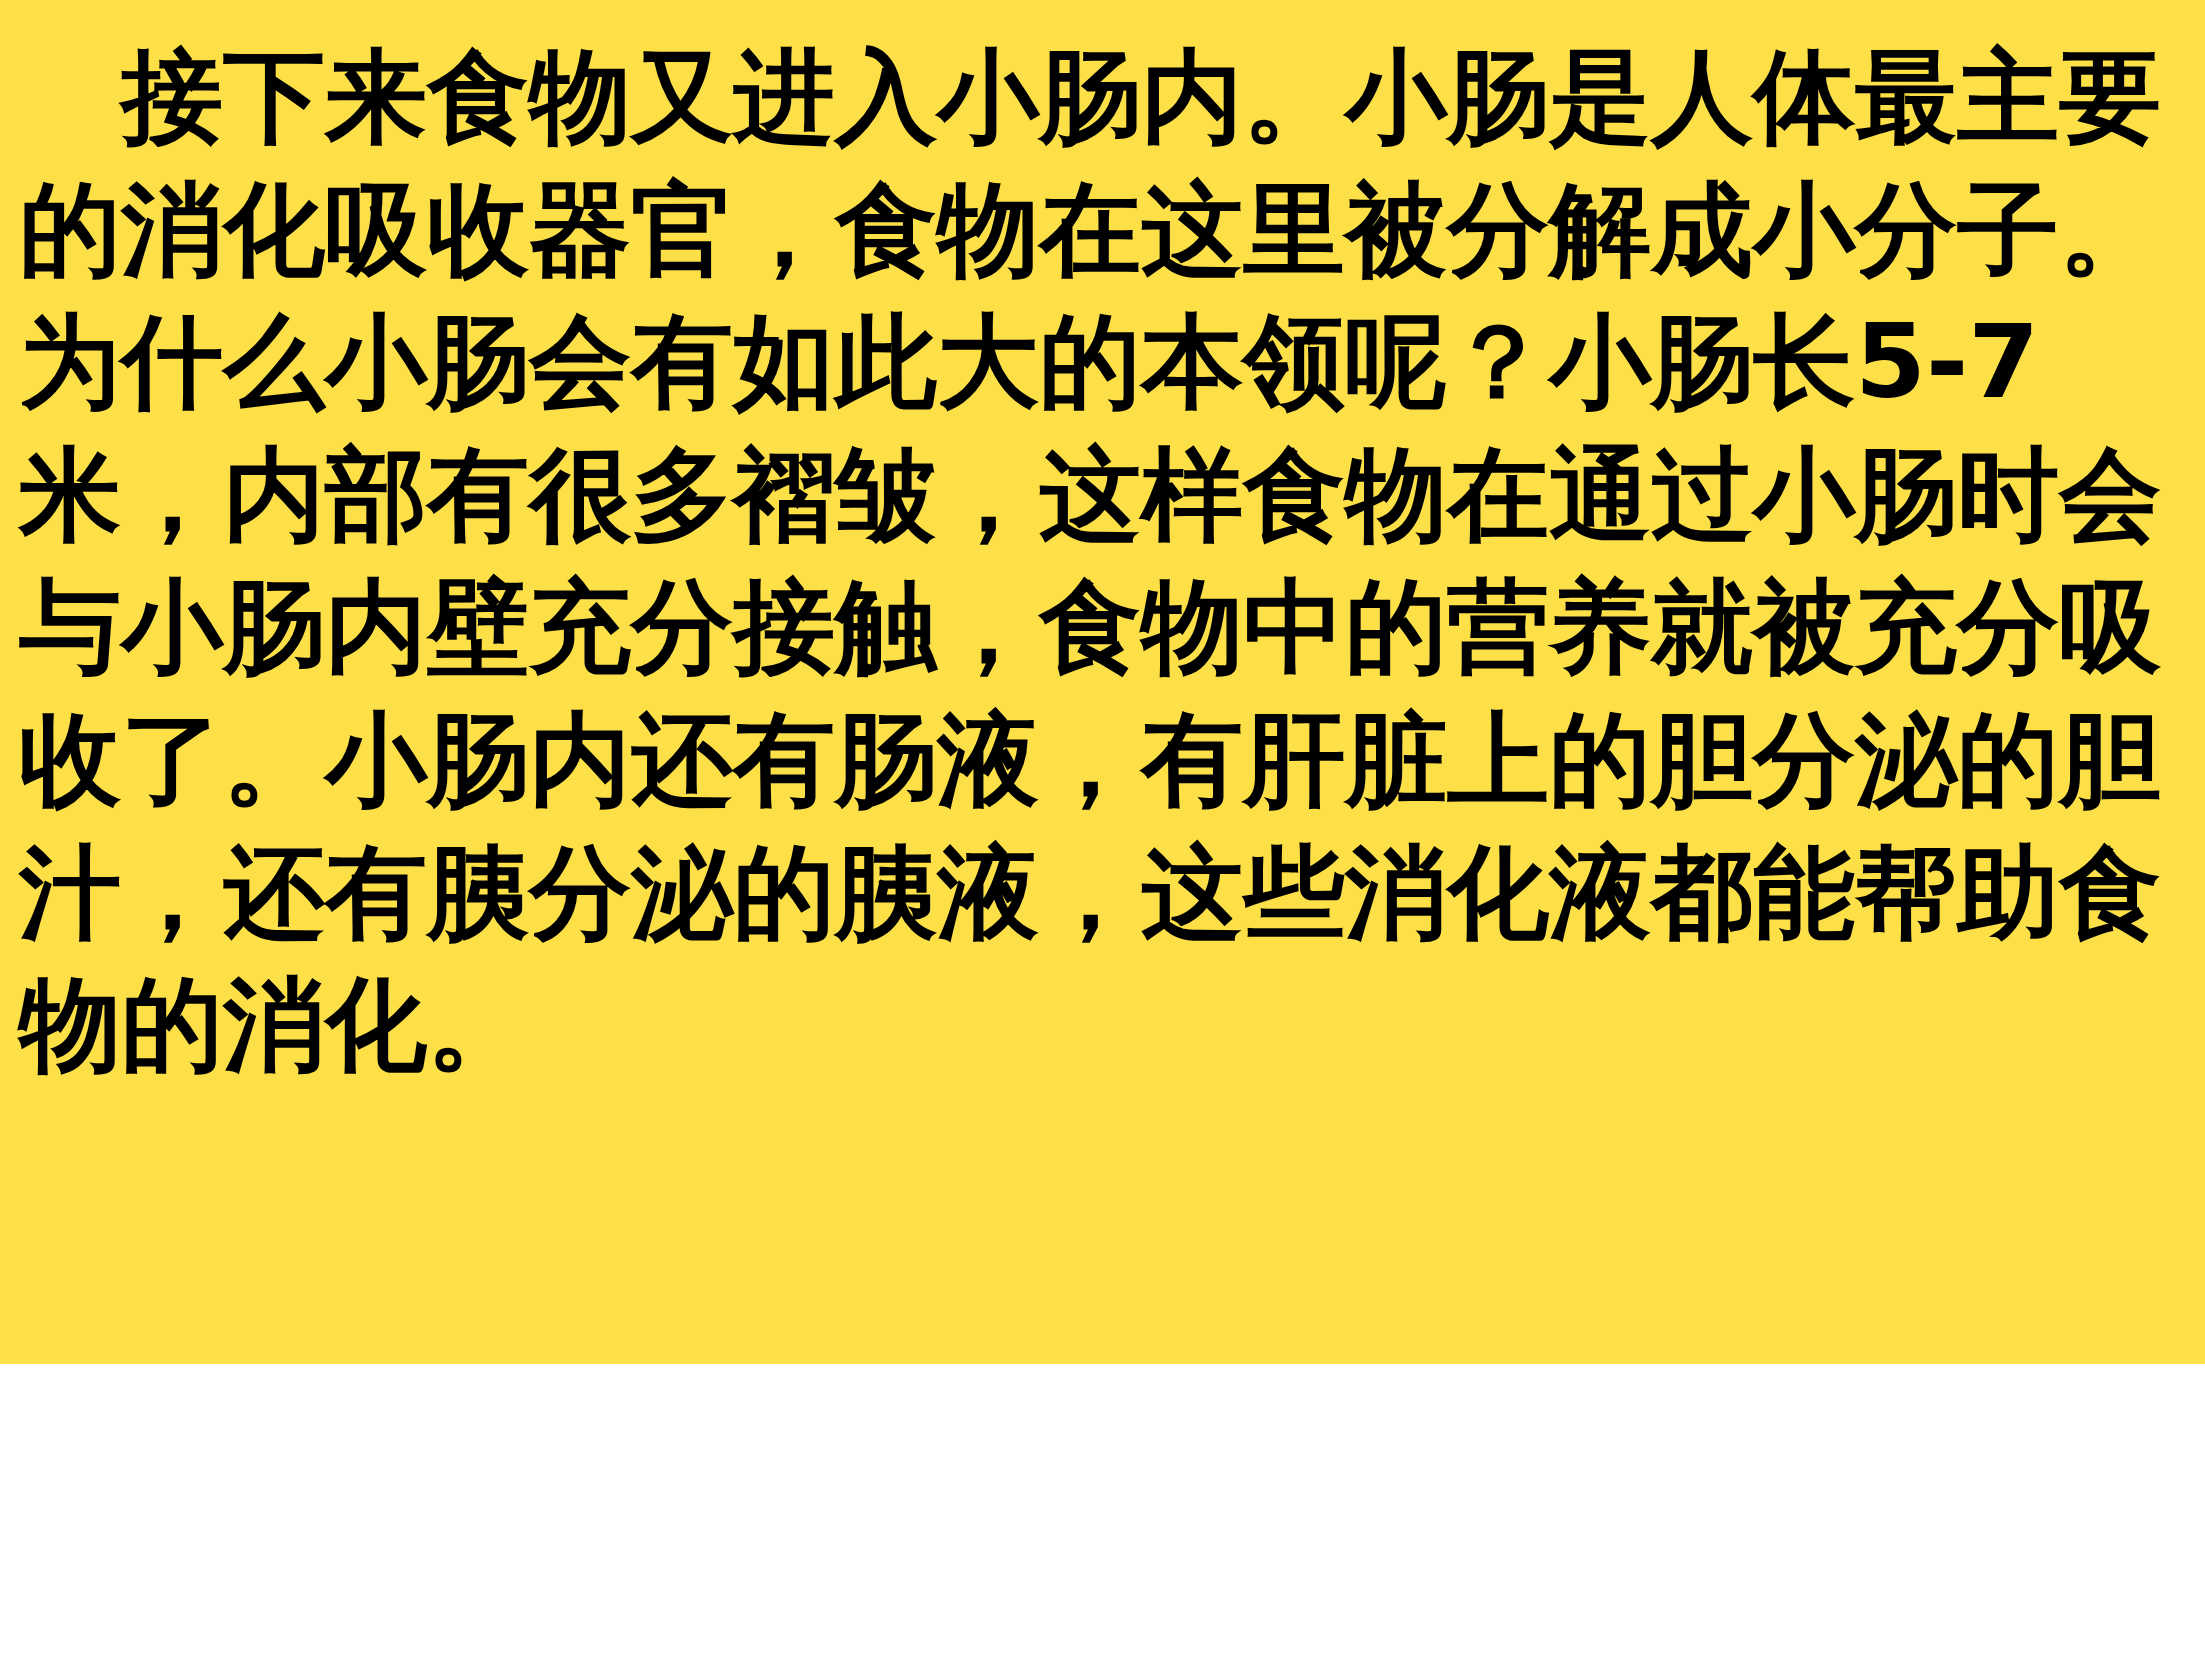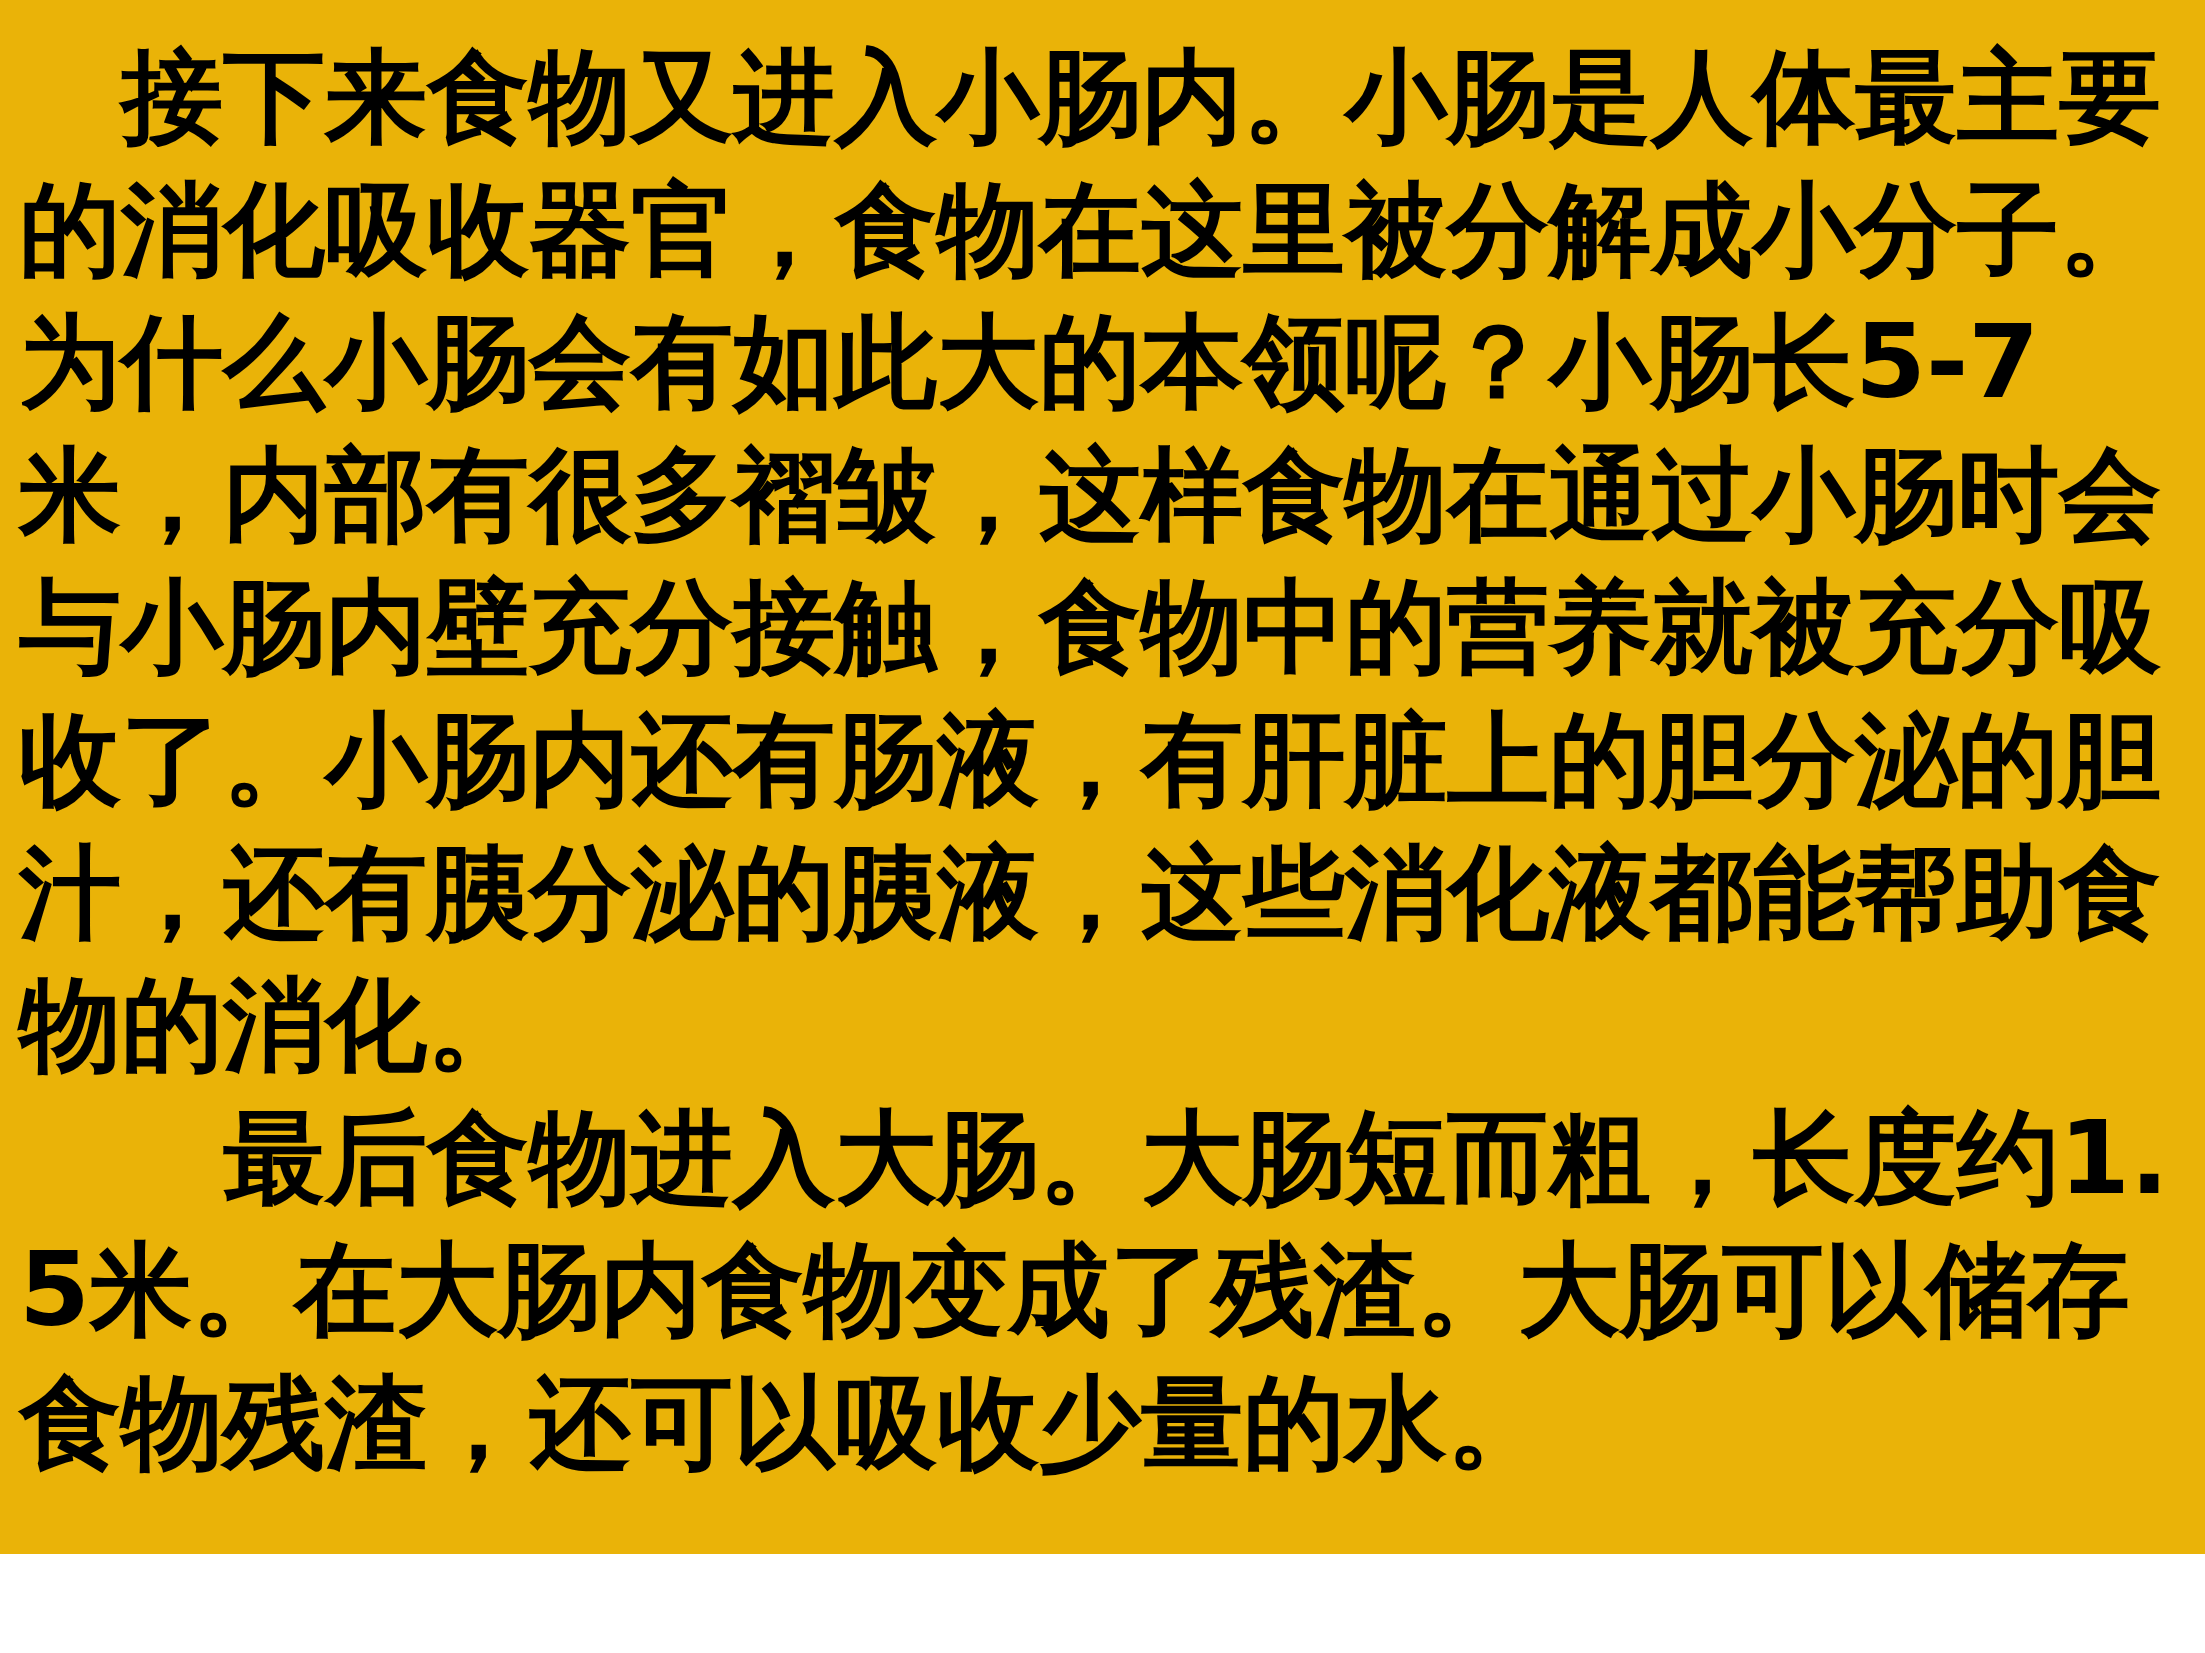--- a/index.html
+++ b/index.html
@@ -10,22 +10,22 @@
   }
   body {
     width: 2205px;
     height: 1654px;
     overflow: hidden;
     font-family: "DejaVu Sans", "Liberation Sans", sans-serif;
   }
   .slide {
     position: relative;
     width: 2205px;
-    height: 1554px;
-    background: #eab308;
+    height: 1364px;
+    background: #fde047;
     box-sizing: border-box;
     padding-left: 12px;
   }
   .text-body {
     position: absolute;
     left: 0px;
     top: 31px;
     width: 2205px;
     padding: 0 19px;
     box-sizing: border-box;
@@ -44,16 +44,15 @@
   .para + .para {
     margin-top: 0px;
   }
 </style>
 </head>
 <body>
 
 <div class="slide">
   <div class="text-body">
     <p class="para">　接下来食物又进入小肠内。小肠是人体最主要的消化吸收器官，食物在这里被分解成小分子。为什么小肠会有如此大的本领呢？小肠长5-7米，内部有很多褶皱，这样食物在通过小肠时会与小肠内壁充分接触，食物中的营养就被充分吸收了。小肠内还有肠液，有肝脏上的胆分泌的胆汁，还有胰分泌的胰液，这些消化液都能帮助食物的消化。</p>
-    <p class="para">　　最后食物进入大肠。大肠短而粗，长度约1.5米。在大肠内食物变成了残渣。大肠可以储存食物残渣，还可以吸收少量的水。</p>
   </div>
 </div>
 
 
 </body></html>

